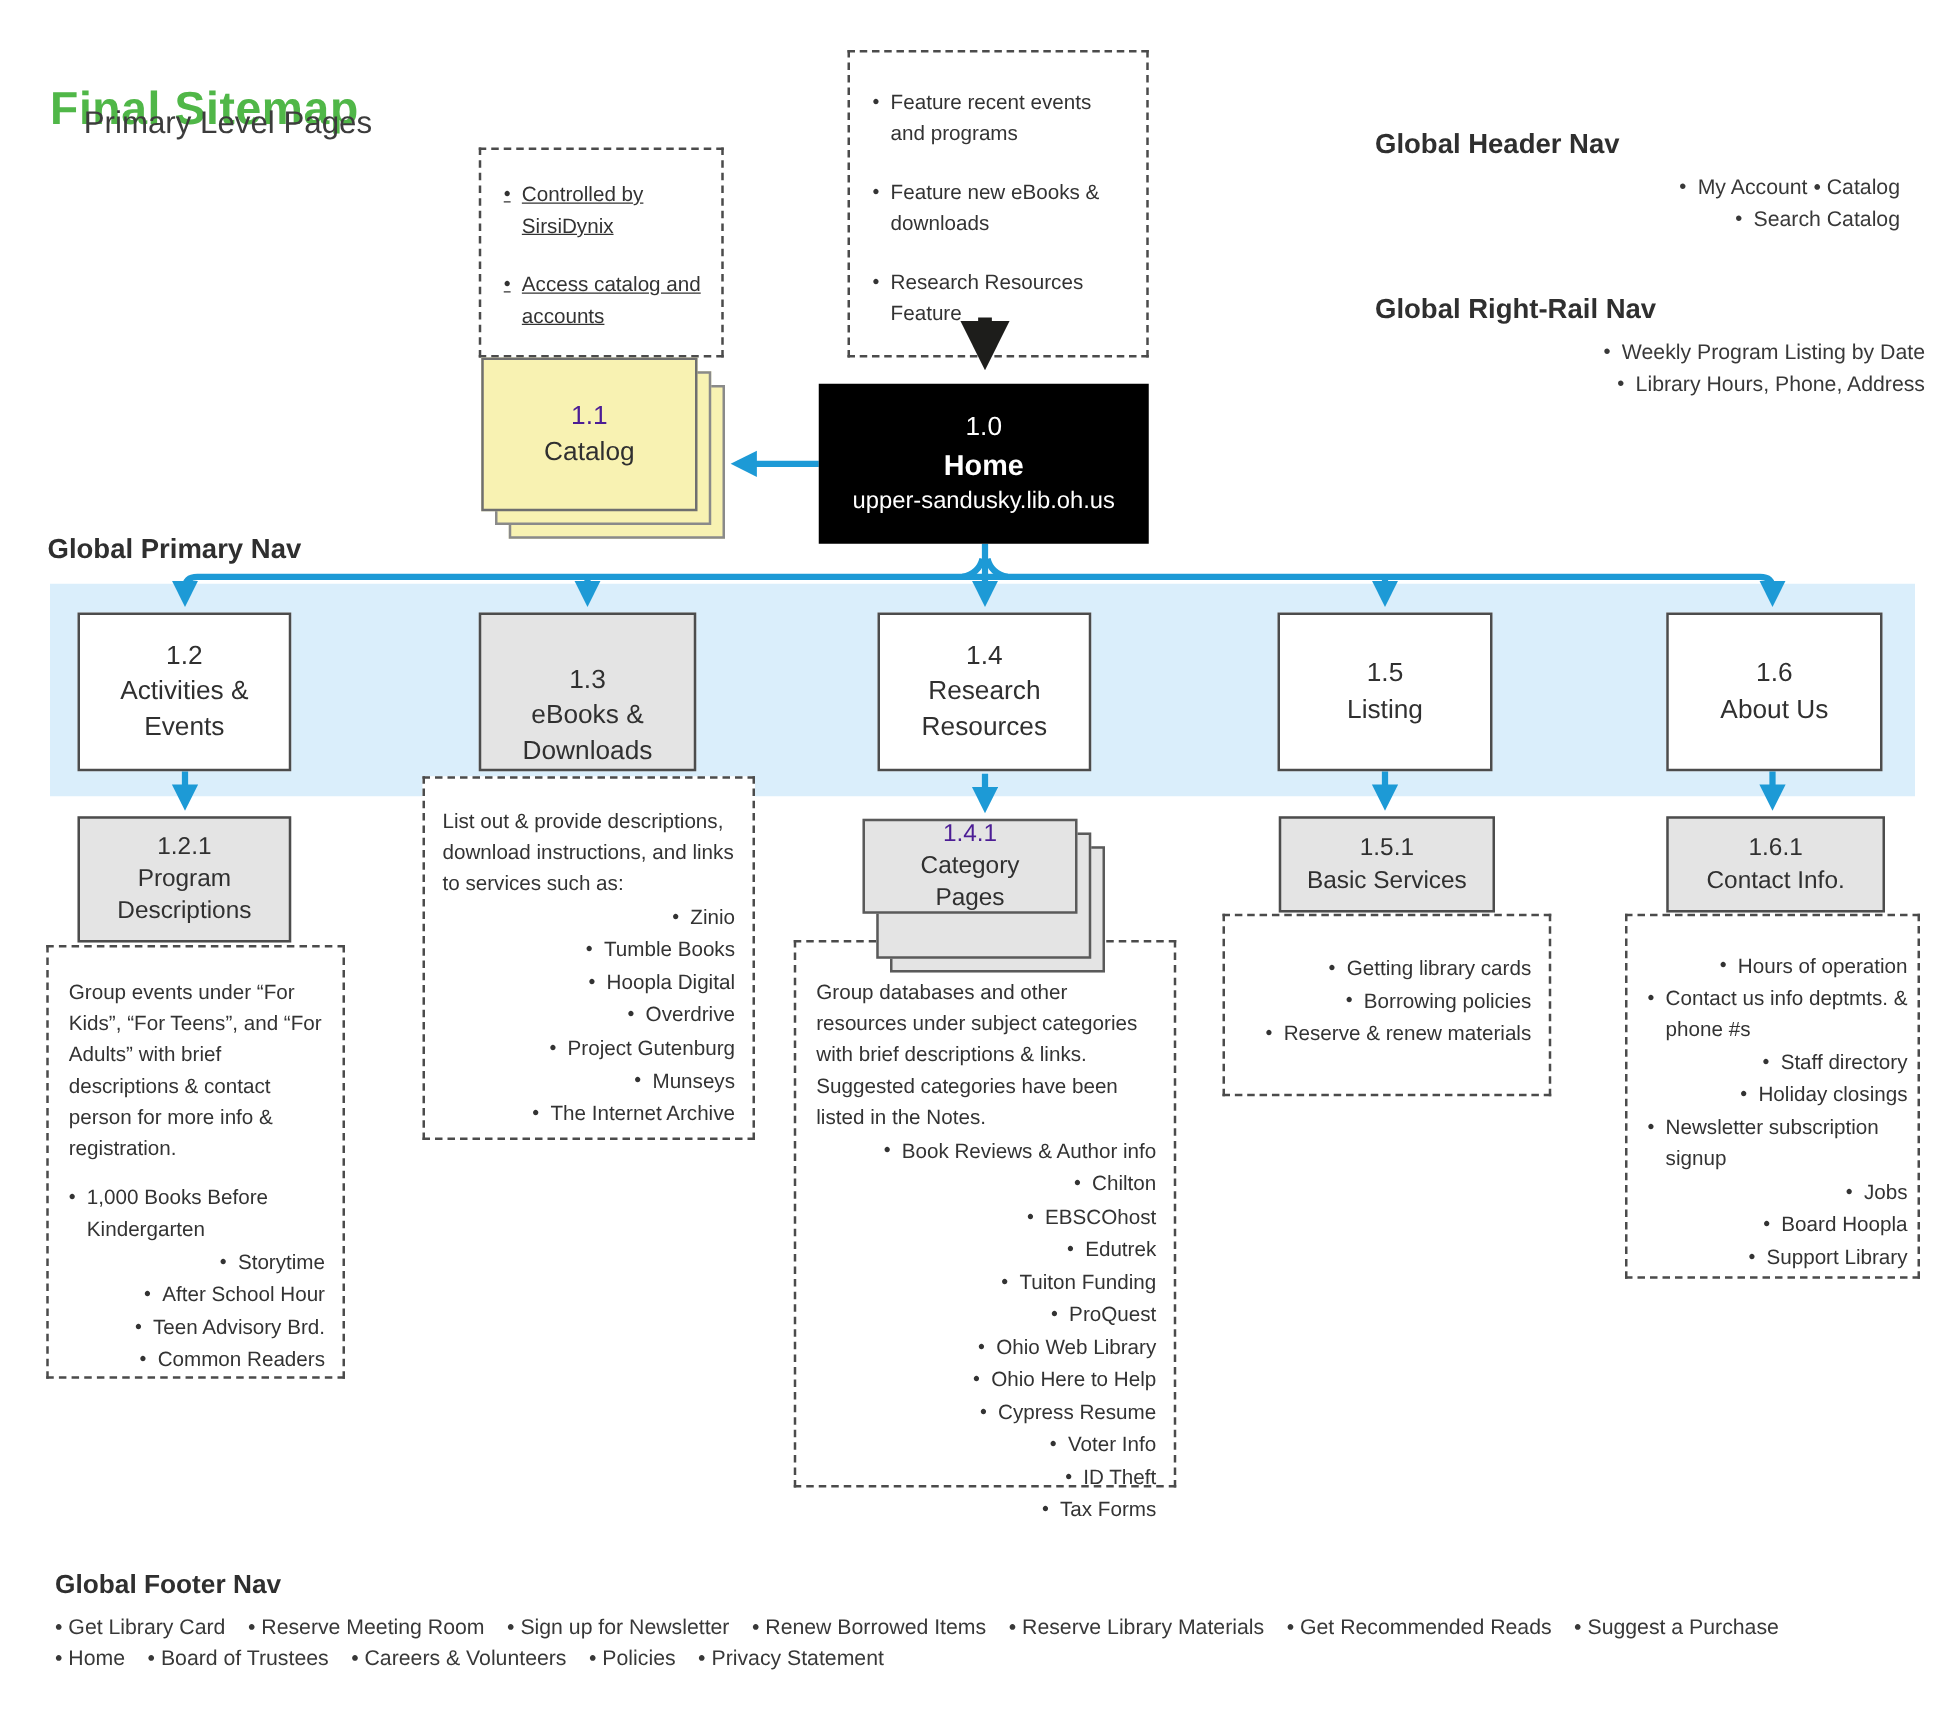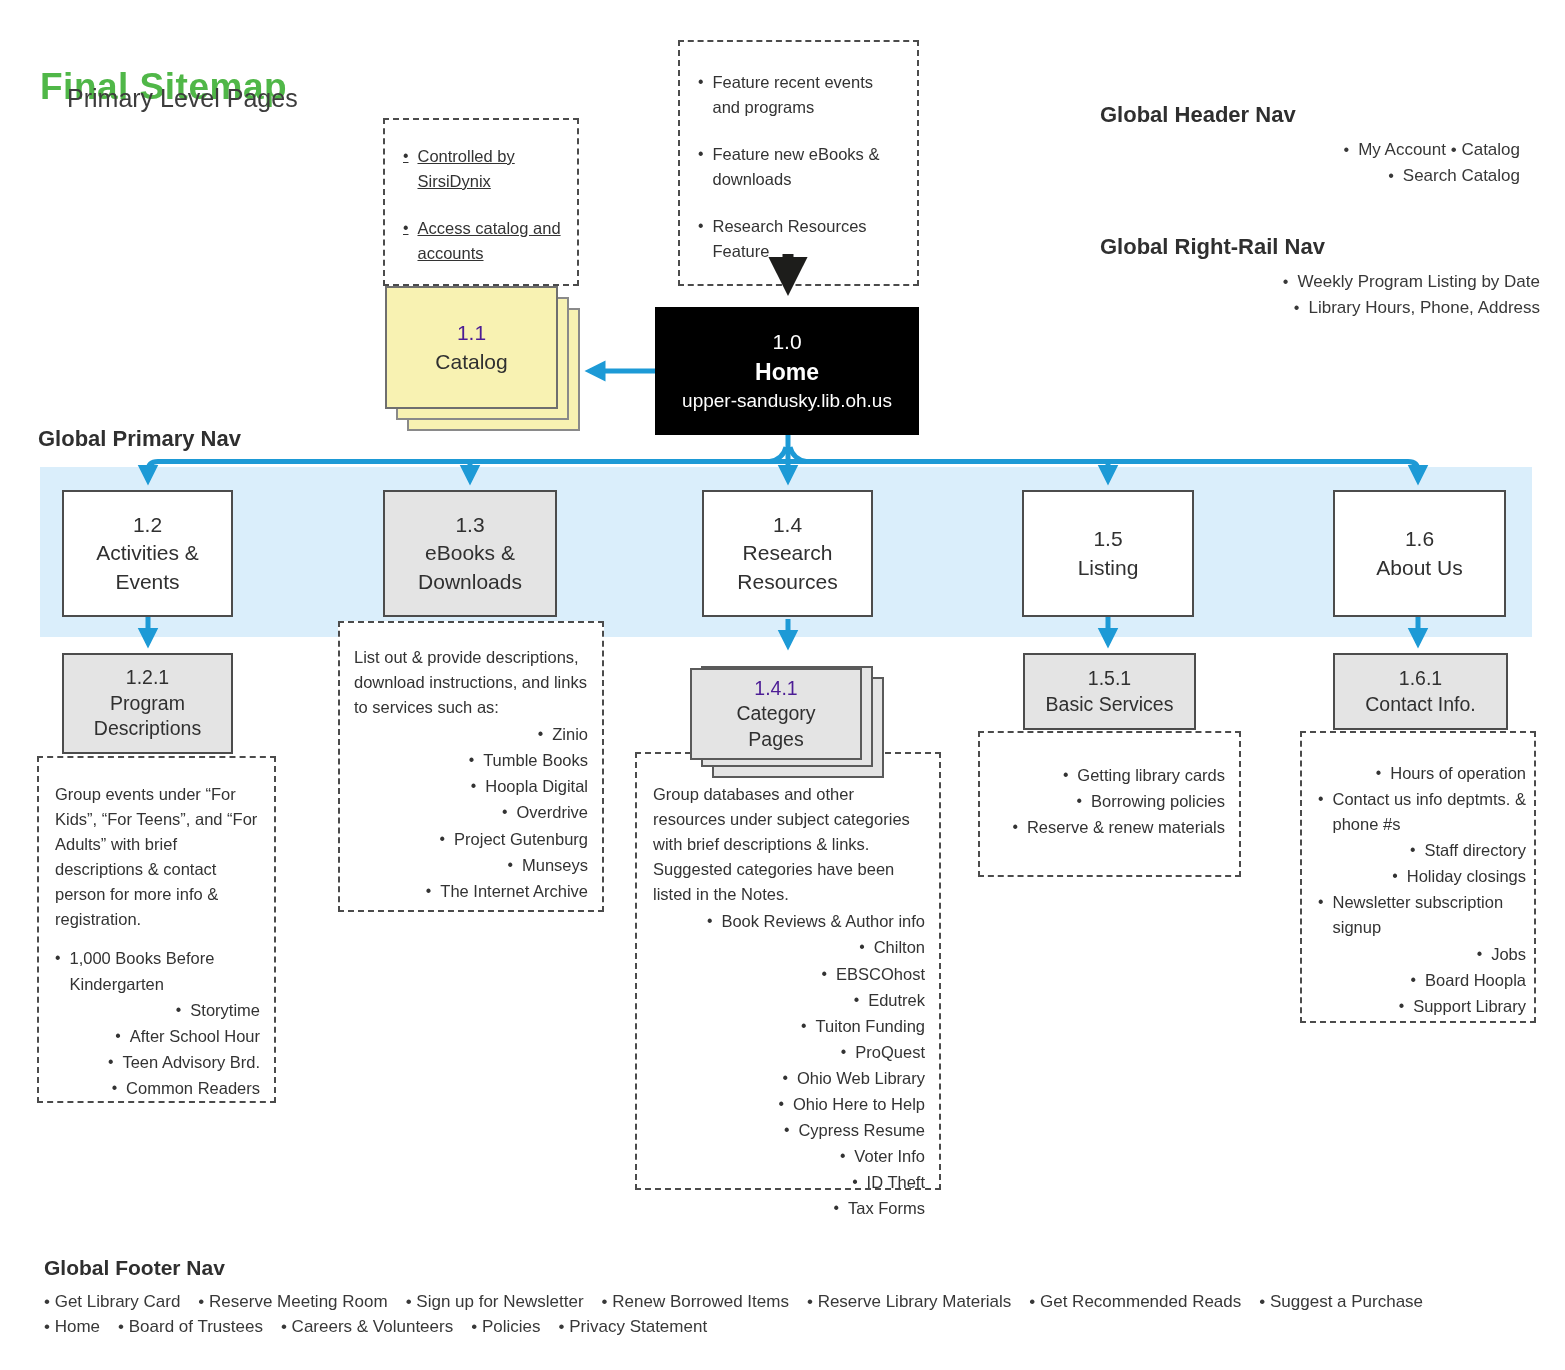--- a/index.html
+++ b/index.html
@@ -186,21 +186,21 @@
     <div class="nlabel">Home</div>
     <div class="nurl">upper-sandusky.lib.oh.us</div>
   </div>
 
   <div class="abs sec-title" style="left:38px;top:426px;">Global Primary Nav</div>
 
   <div class="abs node" style="left:62px;top:490px;width:171px;height:127px;">
     <div class="nid">1.2</div>
     <div class="nlabel mw" style="max-width:125px;">Activities &amp; Events</div>
   </div>
-  <div class="abs node gray" style="left:383px;top:490px;width:174px;height:127px;">
+  <div class="abs node gray" style="left:383px;top:490px;width:174px;height:127px;justify-content:flex-end;">
     <div class="nid">1.3</div>
     <div class="nlabel mw" style="max-width:125px;">eBooks &amp; Downloads</div>
   </div>
   <div class="abs node" style="left:702px;top:490px;width:171px;height:127px;">
     <div class="nid">1.4</div>
     <div class="nlabel mw" style="max-width:118px;">Research Resources</div>
   </div>
   <div class="abs node" style="left:1022px;top:490px;width:172px;height:127px;">
     <div class="nid">1.5</div>
     <div class="nlabel">Listing</div>
@@ -264,21 +264,21 @@
           <div class="li">
             <span>The Internet Archive</span>
           </div>
         </div>
     </div>
   </div>
 
   <div class="abs stack graycards" style="left:690px;top:655px;width:196px;height:125px;">
     <div class="card" style="left:22px;top:22px;width:172px;height:101px;"></div>
     <div class="card" style="left:11px;top:11px;width:172px;height:101px;"></div>
-    <div class="card front" style="left:0;top:13px;width:172px;height:92px;">
+    <div class="card front" style="left:0;top:0;width:172px;height:76px;">
       <div class="nid">1.4.1</div>
       <div class="nlabel mw" style="max-width:100px;">Category Pages</div>
     </div>
   </div>
   <div class="abs note" style="left:635px;top:752px;width:306px;height:438px;">
     <div class="pad" style="padding-top:28px;padding-left:16px;">
       <div class="note-par tight">Group databases and other resources under subject categories with brief descriptions &amp; links. Suggested categories have been listed in the Notes.</div>
       <div class="list">
 
       <div class="li">

